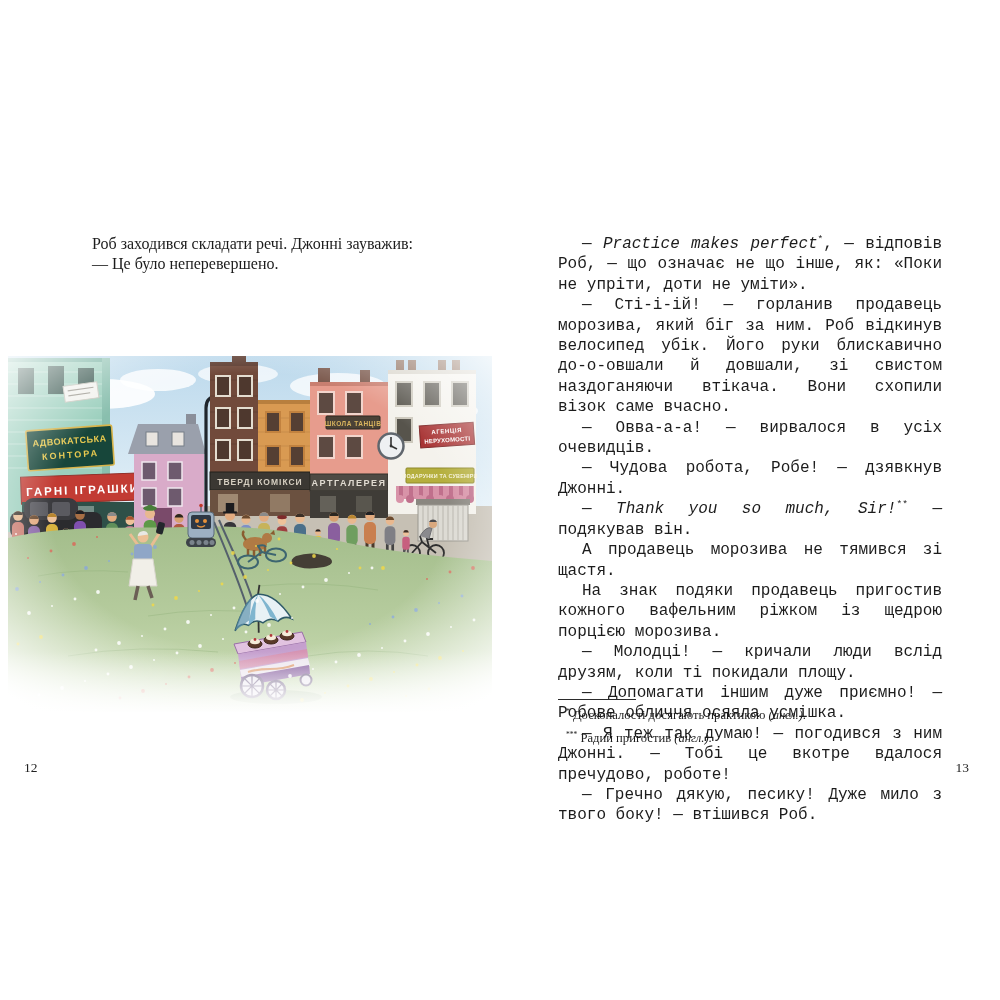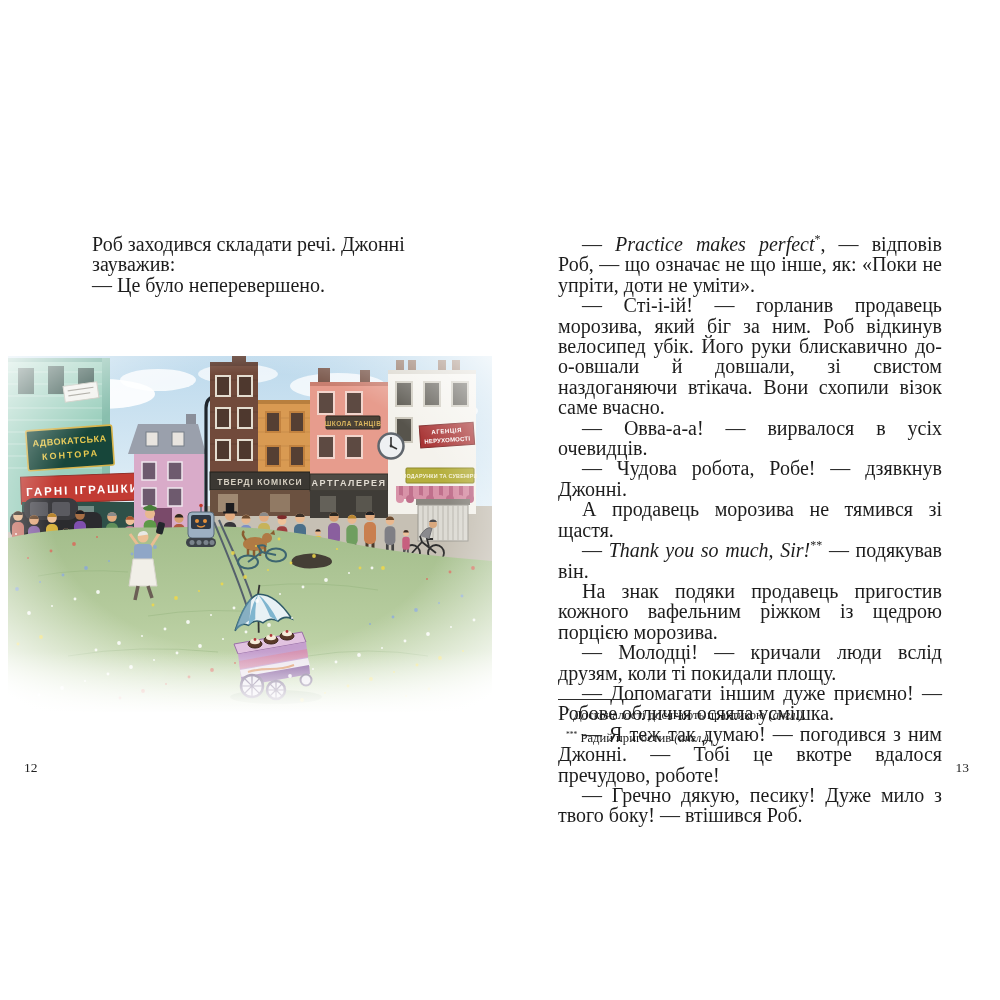--- a/index.html
+++ b/index.html
@@ -1,22 +1,22 @@
 <!DOCTYPE html>
 <html lang="uk"><head>
 <meta charset="utf-8">
 <style>
   html,body{margin:0;padding:0;background:#ffffff;}
   .spread{position:relative;width:1000px;height:1000px;background:#ffffff;overflow:hidden;
           font-family:"Liberation Serif", serif;color:#1c1c1c;}
-  .body-text{position:absolute;font-size:20px;line-height:20.4px;}
+  .body-text{position:absolute;font-size:16px;line-height:20.4px;}
   .body-text p{margin:0;}
   .left-text{left:92px;top:234px;width:382px;text-align:left;}
   .left-text p{text-indent:0;}
-  .right-text{left:558px;top:234px;width:384px;text-align:justify;text-align-last:left;}
+  .right-text{left:558px;top:234px;width:384px;text-align:justify;text-align-last:left;font-family:Liberation Mono, monospace;}
   .right-text p{text-indent:24px;}
   sup{font-size:60%;vertical-align:super;line-height:0;}
   .footnotes{position:absolute;left:558px;top:699px;width:384px;font-size:12.6px;line-height:15.4px;}
   .fn-rule{width:78px;border-top:1.1px solid #2b2b2b;margin:0 0 5px 0;}
   .fn-list p{margin:8px;text-indent:0;text-align:left;}
   .pageno{position:absolute;font-size:13.5px;color:#222;}
   .pageno-left{left:24px;top:760px;}
   .pageno-right{right:31px;top:760px;}
   .illu{position:absolute;left:8px;top:356px;width:484px;height:356px;margin:0;}
   .illu svg{display:block;}
@@ -551,22 +551,22 @@
 
     <div class="pageno pageno-left">12</div>
   </section>
 
   <section class="page page-right">
     <div class="body-text right-text">
         <p><span>— </span><i>Practice makes perfect</i><sup>*</sup><span>, — відповів Роб, — що означає не що інше, як: «Поки не упріти, доти не уміти».</span></p>
         <p><span>— Сті-і-ій! — горланив продавець морозива, який біг за ним. Роб відкинув велосипед убік. Його руки блискавично до-о-овшали й довшали, зі свистом наздоганяючи втікача. Вони схопили візок саме вчасно.</span></p>
         <p><span>— Овва-а-а! — вирвалося в усіх очевидців.</span></p>
         <p><span>— Чудова робота, Робе! — дзявкнув Джонні.</span></p>
+        <p><span>— </span><i>Thank you so much, Sir!</i><sup>**</sup><span> — подякував він.</span></p>
         <p><span>А продавець морозива не тямився зі щастя.</span></p>
-        <p><span>— </span><i>Thank you so much, Sir!</i><sup>**</sup><span> — подякував він.</span></p>
         <p><span>На знак подяки продавець пригостив кожного вафельним ріжком із щедрою порцією морозива.</span></p>
         <p><span>— Молодці! — кричали люди вслід друзям, коли ті покидали площу.</span></p>
         <p><span>— Допомагати іншим дуже приємно! — Робове обличчя осяяла усмішка.</span></p>
         <p><span>— Я теж так думаю! — погодився з ним Джонні. — Тобі це вкотре вдалося пречудово, роботе!</span></p>
         <p><span>— Гречно дякую, песику! Дуже мило з твого боку! — втішився Роб.</span></p>
       </div>
     <div class="footnotes">
       <div class="fn-rule"></div>
       <div class="fn-list">
           <p><sup>*</sup><span> Досконалості досягають практикою </span><i>(англ.)</i><span>.</span></p>

